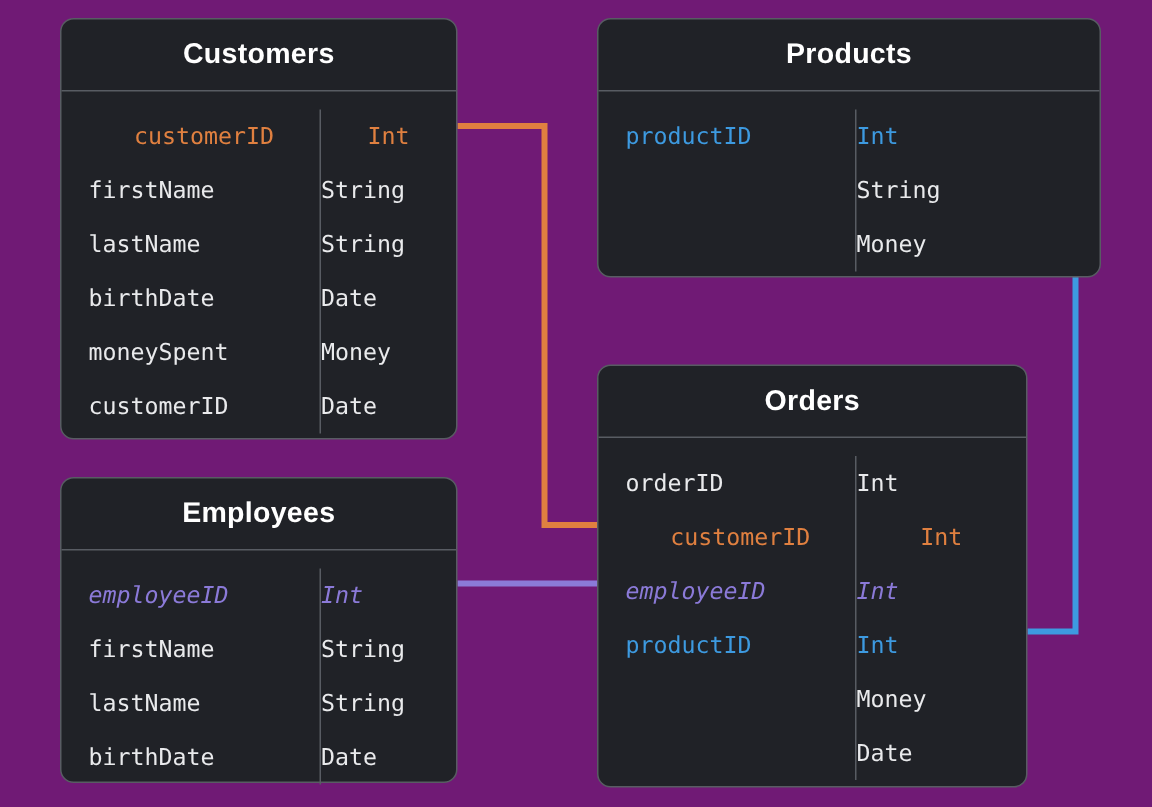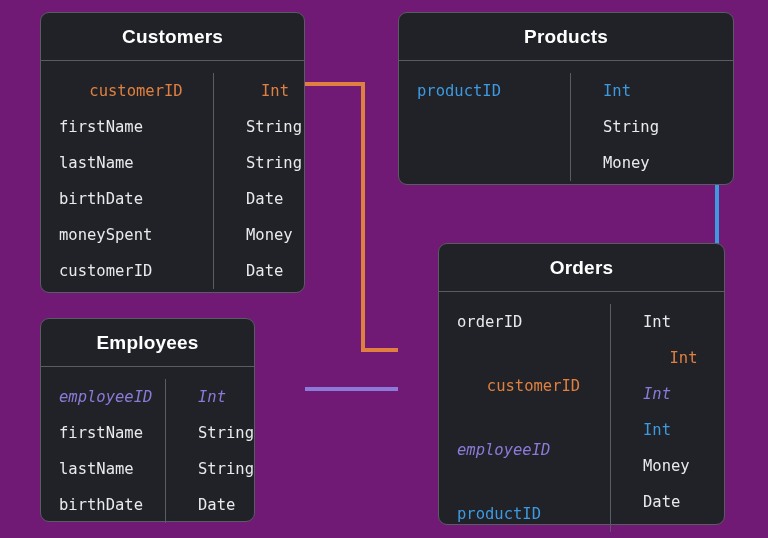--- a/index.html
+++ b/index.html
@@ -51,21 +51,21 @@
   }
   .col-names {
     box-sizing: border-box;
     padding-left: 18px;
     display: flex;
     flex-direction: column;
   }
   .col-types {
     box-sizing: border-box;
     border-left: 1.5px solid #585c63;
-    padding-left: 32px;
+    padding-left: 0;
     display: flex;
     flex-direction: column;
     flex: 1;
   }
   .field {
     height: 36px;
     line-height: 36px;
     font-family: "DejaVu Sans Mono", monospace;
     font-size: 15.5px;
     color: #e9eaec;
@@ -112,41 +112,41 @@
           <div class="col-names" style="width: 171px;">
             <div class="field key-blue">productID</div>
           </div>
           <div class="col-types">
             <div class="field key-blue">Int</div>
             <div class="field">String</div>
             <div class="field">Money</div>
           </div>
         </div>
       </div>
-      <div class="entity" style="left: 40px; top: 318px; width: 215px; height: 204px;">
+      <div class="entity" style="left: 40px; top: 318px; width: 265px; height: 204px;">
         <div class="entity-header">Employees</div>
         <div class="entity-body">
           <div class="col-names" style="width: 172px;">
             <div class="field key-purple">employeeID</div>
             <div class="field">firstName</div>
             <div class="field">lastName</div>
             <div class="field">birthDate</div>
           </div>
           <div class="col-types">
             <div class="field key-purple">Int</div>
             <div class="field">String</div>
             <div class="field">String</div>
             <div class="field">Date</div>
           </div>
         </div>
       </div>
-      <div class="entity" style="left: 398px; top: 243px; width: 287px; height: 282px; margin-left: 40px;">
+      <div class="entity" style="left: 398px; top: 243px; width: 287px; height: 282px;">
         <div class="entity-header">Orders</div>
         <div class="entity-body">
-          <div class="col-names" style="width: 171px; gap: 28px;">
+          <div class="col-names" style="width: 171px;">
             <div class="field">orderID</div>
             <div class="field key-orange">customerID</div>
             <div class="field key-purple">employeeID</div>
             <div class="field key-blue">productID</div>
           </div>
           <div class="col-types">
             <div class="field">Int</div>
             <div class="field key-orange">Int</div>
             <div class="field key-purple">Int</div>
             <div class="field key-blue">Int</div>

